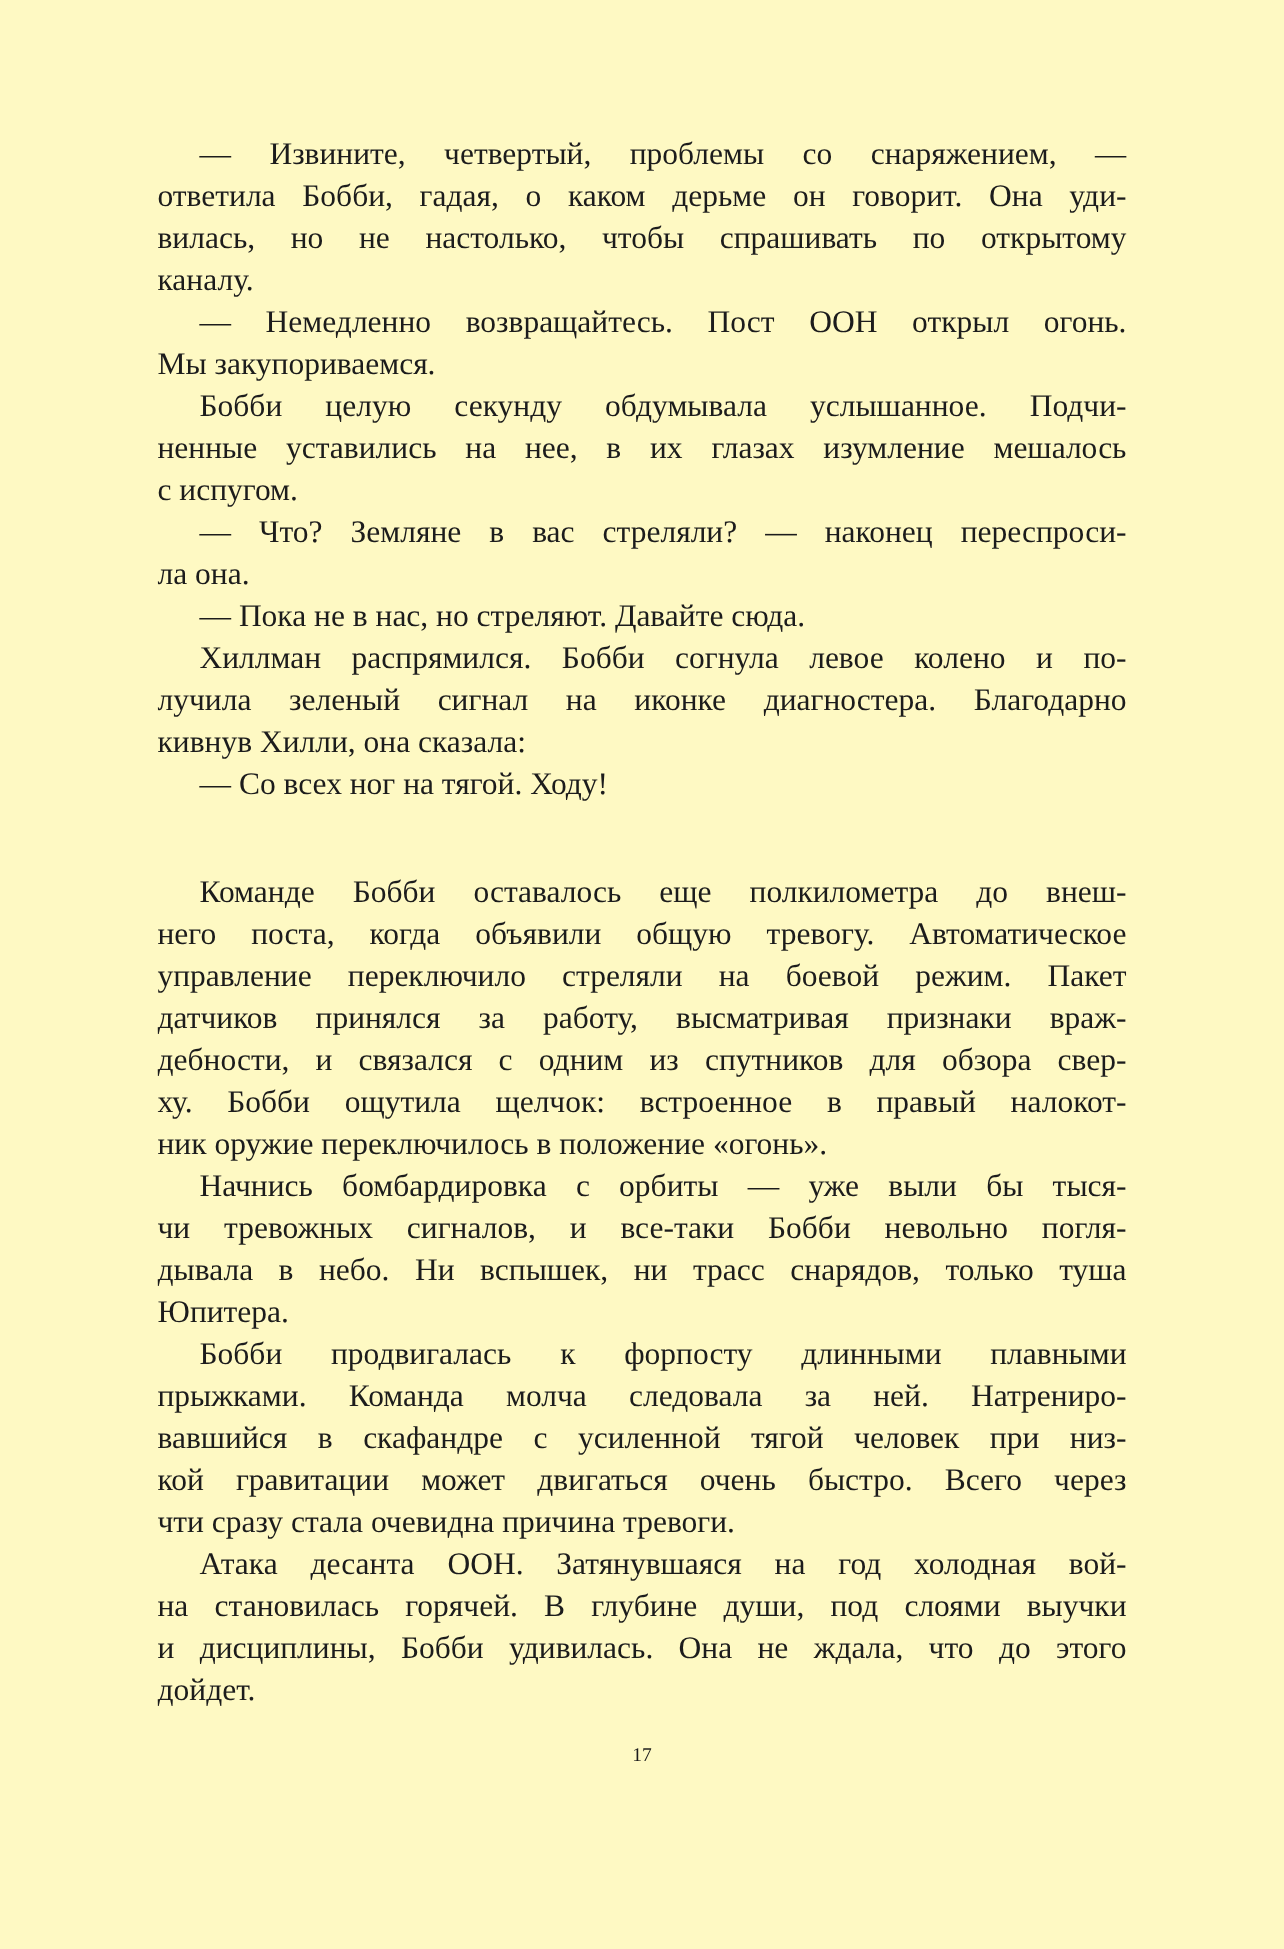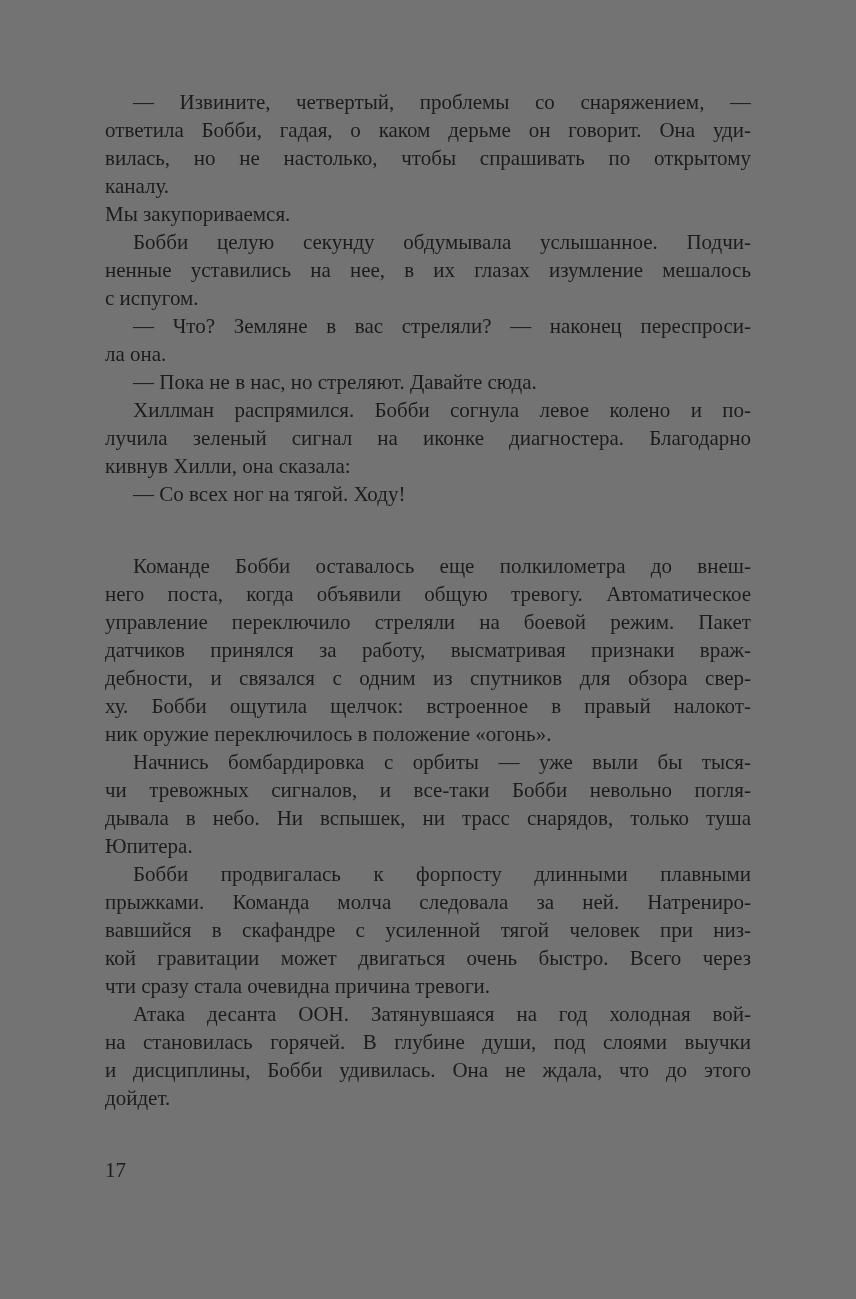--- a/index.html
+++ b/index.html
@@ -4,21 +4,21 @@
 <style>
   html, body {
     margin: 0;
     padding: 0;
     background: #ffffff;
   }
   .page {
     position: relative;
     width: 856px;
     height: 1299px;
-    background: #737373;
+    background: #fef9c3;
     font-family: "Liberation Serif", "DejaVu Serif", serif;
     color: #1c1c1c;
     overflow: hidden;
   }
   .text-block {
     position: absolute;
     left: 105px;
     top: 88px;
     width: 646px;
     font-size: 21px;
@@ -42,38 +42,39 @@
     text-indent: 28px;
   }
   .line.last {
     text-align-last: left;
   }
   .page-number {
     position: absolute;
     top: 1158px;
     left: 105px;
     width: 646px;
-    text-align: left;
-    font-size: 21px;
+    text-align: center;
+    font-size: 13px;
     line-height: 24px;
     color: #1c1c1c;
   }
 </style>
 </head>
 <body>
 
 <div class="page">
   <div class="text-block">
       <div class="para">
         <div class="line first">— Извините, четвертый, проблемы со снаряжением, —</div>
         <div class="line">ответила Бобби, гадая, о каком дерьме он говорит. Она уди-</div>
         <div class="line">вилась, но не настолько, чтобы спрашивать по открытому</div>
         <div class="line last">каналу.</div>
       </div>
       <div class="para">
+        <div class="line first">— Немедленно возвращайтесь. Пост ООН открыл огонь.</div>
         <div class="line last">Мы закупориваемся.</div>
       </div>
       <div class="para">
         <div class="line first">Бобби целую секунду обдумывала услышанное. Подчи-</div>
         <div class="line">ненные уставились на нее, в их глазах изумление мешалось</div>
         <div class="line last">с испугом.</div>
       </div>
       <div class="para">
         <div class="line first">— Что? Земляне в вас стреляли? — наконец переспроси-</div>
         <div class="line last">ла она.</div>

